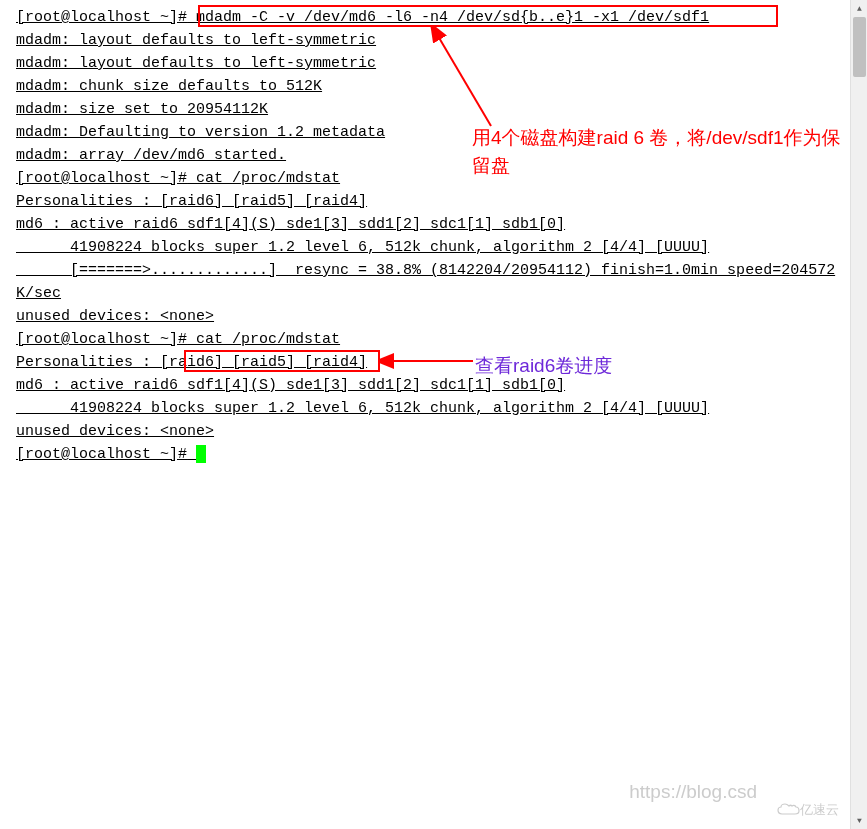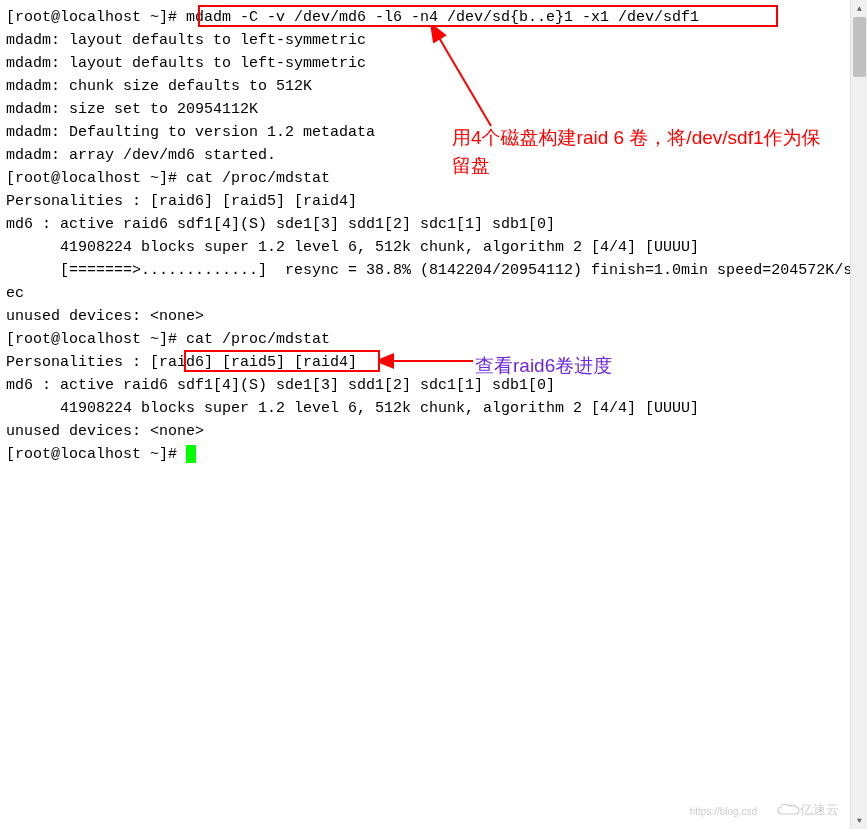--- a/index.html
+++ b/index.html
@@ -12,23 +12,24 @@
       height: 829px;
       background: #ffffff;
       font-family: "Consolas", "Courier New", monospace;
       font-size: 15px;
       line-height: 23px;
       color: #000000;
       position: relative;
       overflow: hidden;
     }
     .terminal {
-      padding: 6px 6px;
+      padding: 6px 16px;
       white-space: pre;
       position: relative;
+      text-decoration: underline;
     }
     .line {
       display: block;
       white-space: pre-wrap;
       word-break: break-all;
     }
     .prompt {
       color: #000000;
     }
     .cmd {
@@ -48,21 +49,21 @@
       top: 350px;
       left: 184px;
       width: 196px;
       height: 22px;
       border: 2px solid #ff0000;
       pointer-events: none;
     }
     .annotation-1 {
       position: absolute;
       top: 124px;
-      left: 452px;
+      left: 472px;
       color: #ff0000;
       font-family: "SimSun", "Microsoft YaHei", sans-serif;
       font-size: 19px;
       line-height: 28px;
       white-space: normal;
       width: 380px;
     }
     .annotation-2 {
       position: absolute;
       top: 352px;
@@ -79,24 +80,24 @@
     }
     .cursor-block {
       display: inline-block;
       width: 10px;
       height: 18px;
       background: #00ff00;
       vertical-align: middle;
     }
     .watermark {
       position: absolute;
-      bottom: 6px;
+      bottom: 26px;
       right: 110px;
       color: #cccccc;
-      font-size: 10px;
+      font-size: 19px;
       font-family: Arial, sans-serif;
     }
     .watermark-logo {
       position: absolute;
       bottom: 8px;
       right: 28px;
       color: #cccccc;
       font-size: 13px;
       font-family: "Microsoft YaHei", Arial, sans-serif;
       display: flex;

